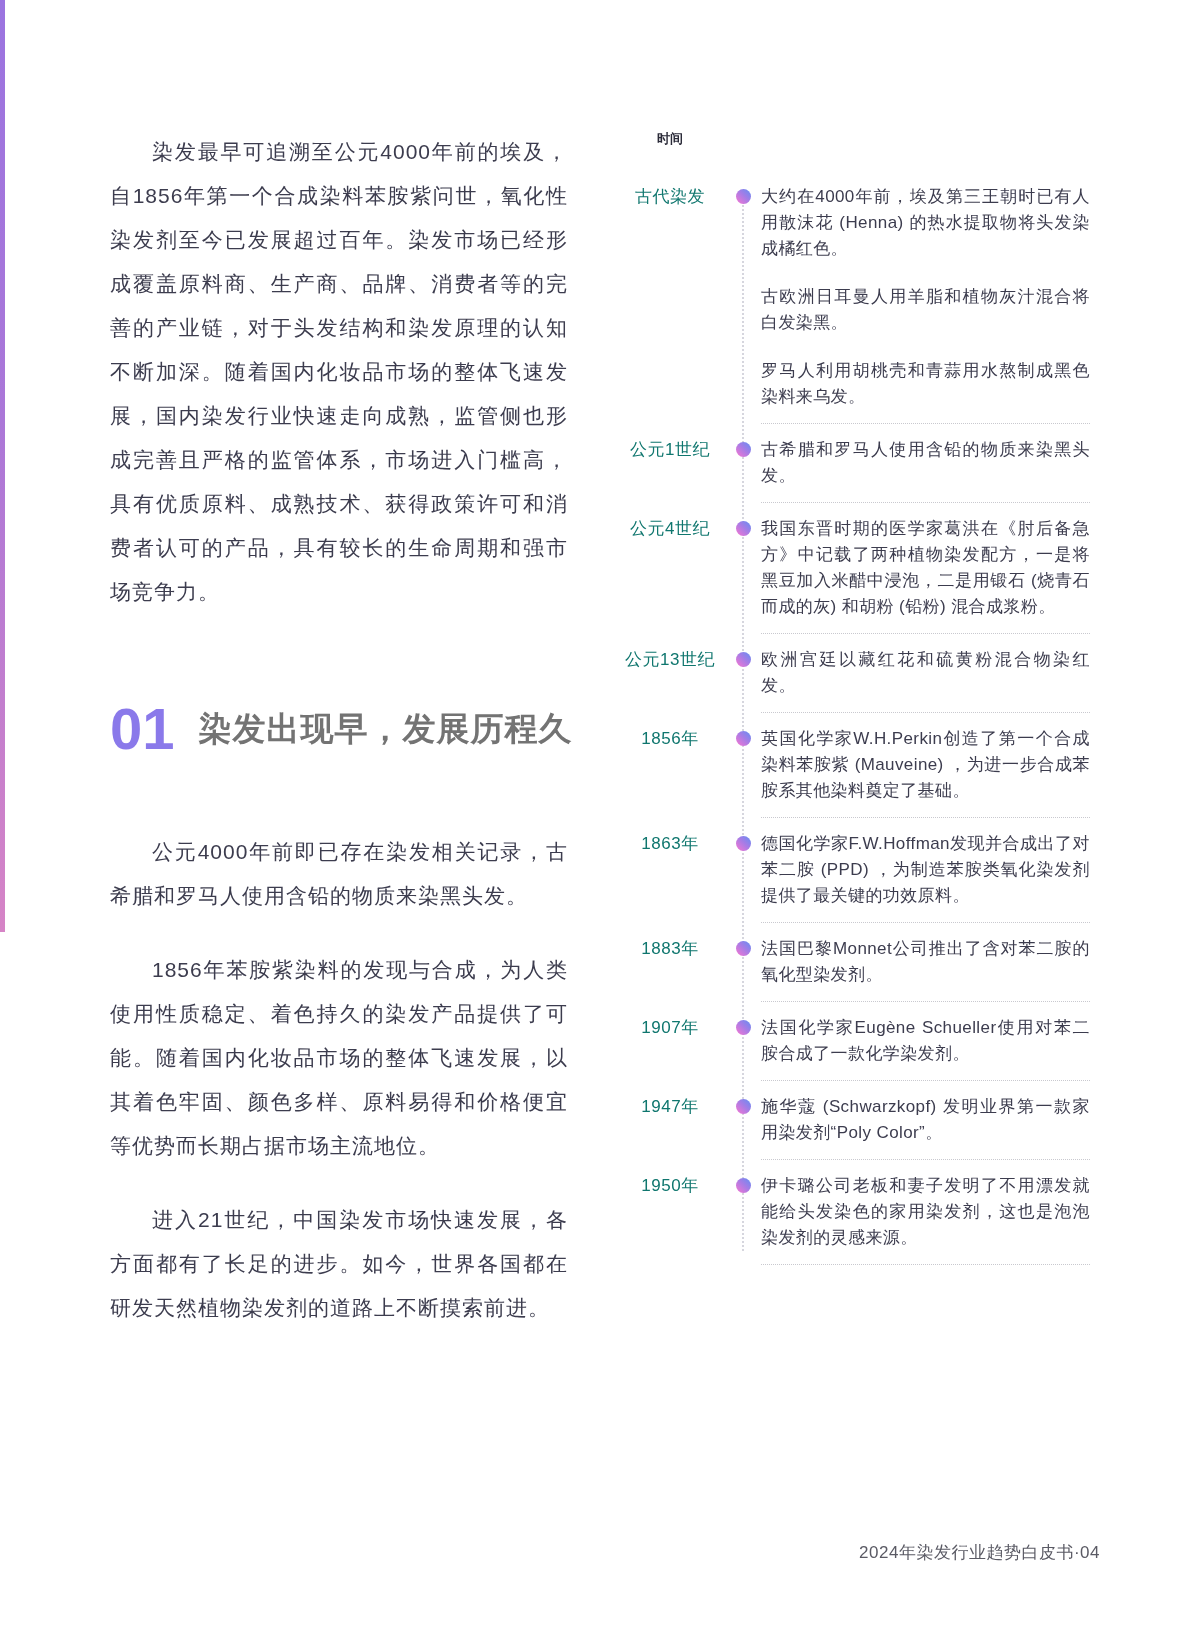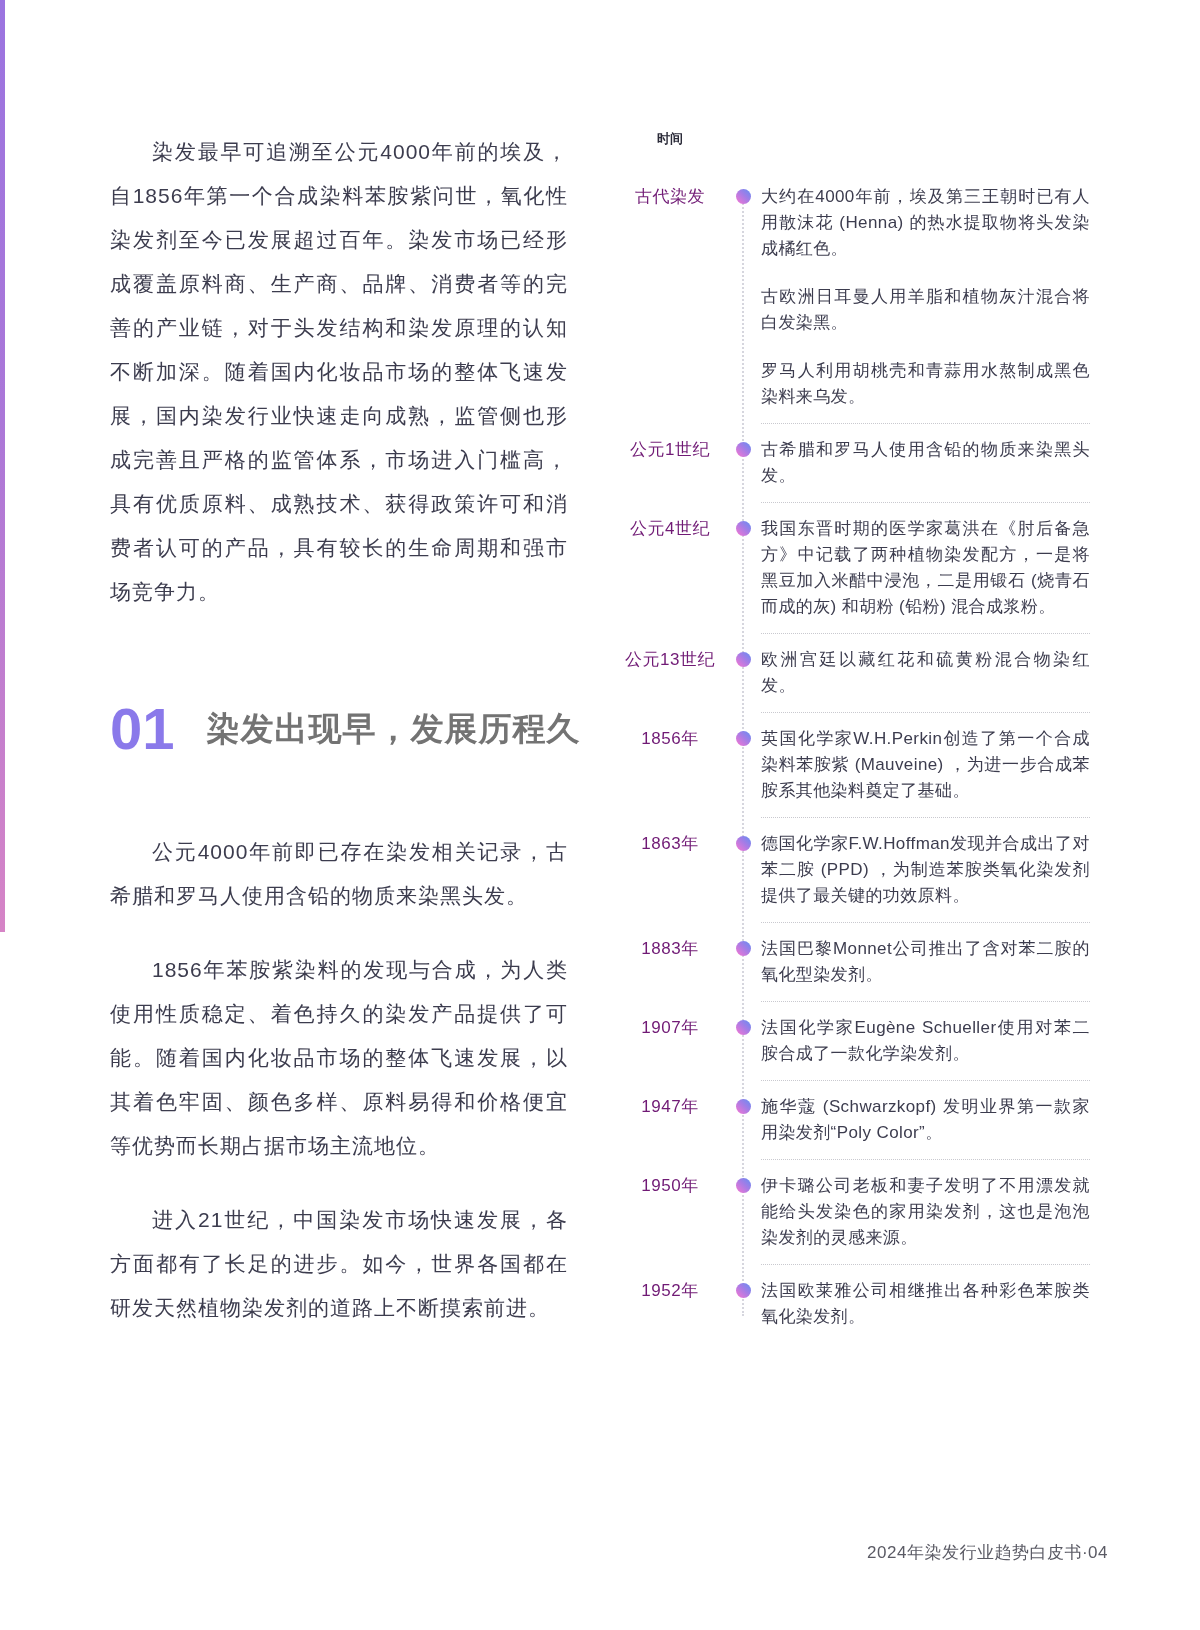--- a/index.html
+++ b/index.html
@@ -37,21 +37,21 @@
     letter-spacing: 1px;
     text-indent: 2em;
     text-align: justify;
     margin-bottom: 30px;
   }
   .left-col .intro { margin-bottom: 0; }
 
   .section-heading {
     display: flex;
     align-items: center;
-    gap: 32px;
+    gap: 24px;
     margin-top: 86px;
     margin-bottom: 72px;
     white-space: nowrap;
   }
   .sec-num {
     font-size: 58px;
     font-weight: 700;
     color: #8a79ea;
     line-height: 1;
   }
@@ -89,21 +89,21 @@
     z-index: 1;
     display: flex;
     align-items: flex-start;
   }
   .tl-label {
     width: 110px;
     flex: 0 0 110px;
     text-align: center;
     font-size: 17px;
     line-height: 26px;
-    color: #701a75;
+    color: #0f766e;
     letter-spacing: 0.5px;
   }
   .tl-dotcell {
     width: 36px;
     flex: 0 0 36px;
     display: flex;
     justify-content: center;
   }
   .tl-dot {
     width: 15px; height: 15px;
@@ -125,21 +125,21 @@
 
   .tl-sep {
     height: 0;
     border-top: 1px dotted #c9c9cf;
     margin: 13px 0 13px 146px;
   }
 
   
   .footer {
     position: absolute;
-    right: 92px;
+    right: 100px;
     bottom: 66px;
     font-size: 17px;
     color: #5a5a64;
     letter-spacing: 0.5px;
   }
 </style>
 </head>
 <body>
 
 <div class="page">
@@ -262,28 +262,19 @@
           <div class="tl-entry">
             <div class="tl-label">1950年</div>
             <div class="tl-dotcell">
               <div class="tl-dot"></div>
             </div>
             <div class="tl-content">
               <p>伊卡璐公司老板和妻子发明了不用漂发就能给头发染色的家用染发剂，这也是泡泡染发剂的灵感来源。</p>
             </div>
           </div>
           <div class="tl-sep"></div>
-          <div class="tl-entry">
-            <div class="tl-label">1952年</div>
-            <div class="tl-dotcell">
-              <div class="tl-dot"></div>
-            </div>
-            <div class="tl-content">
-              <p>法国欧莱雅公司相继推出各种彩色苯胺类氧化染发剂。</p>
-            </div>
-          </div>
         </div>
     </div>
 
   </div>
 
   <div class="footer">2024年染发行业趋势白皮书·04</div>
 </div>
 
 </body></html>

